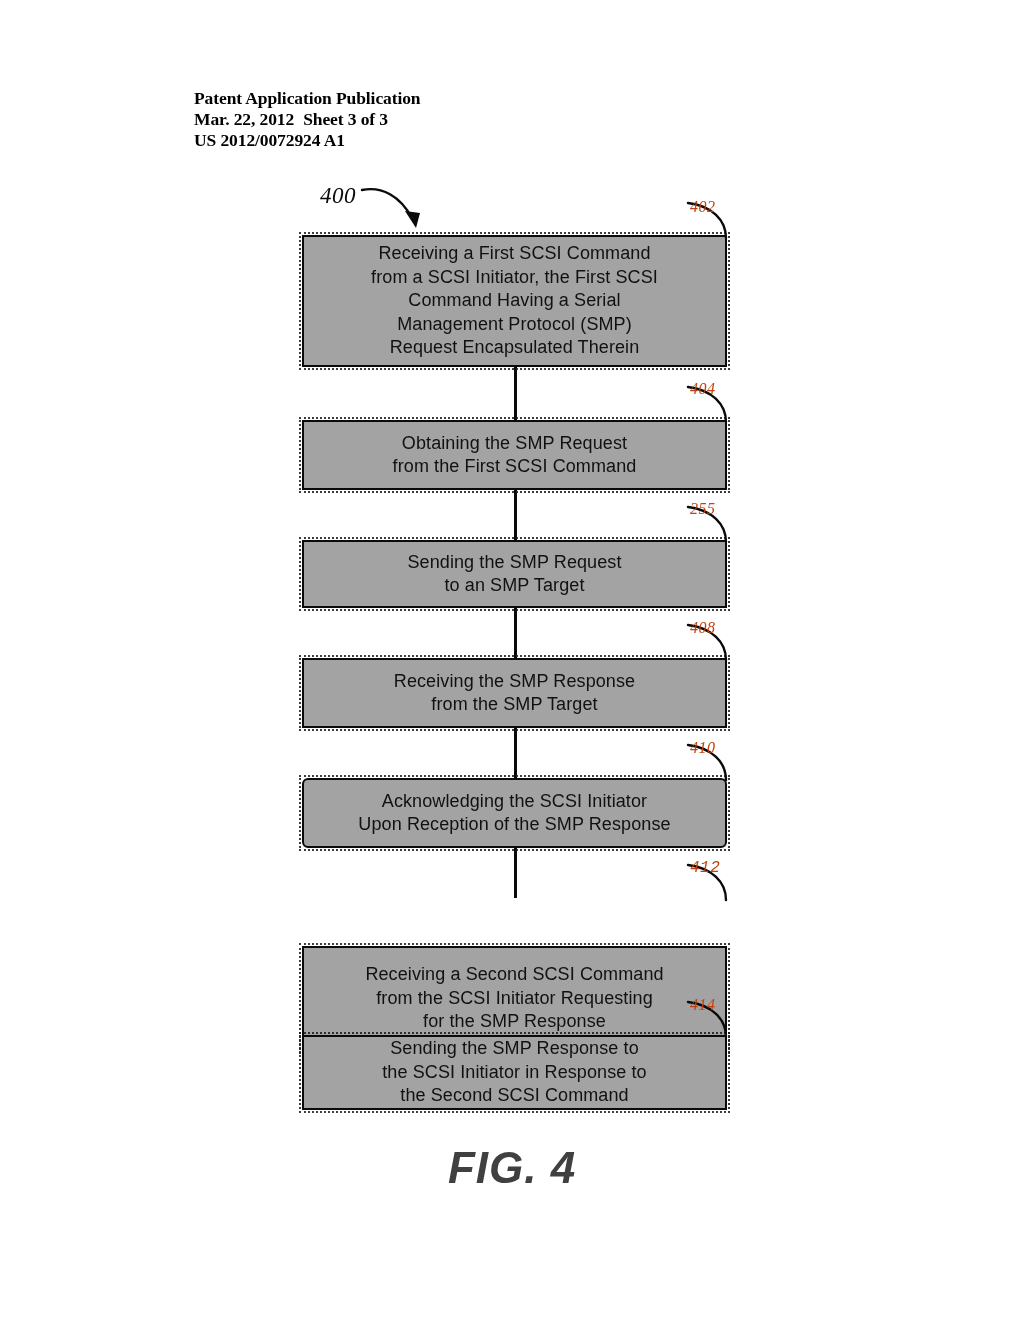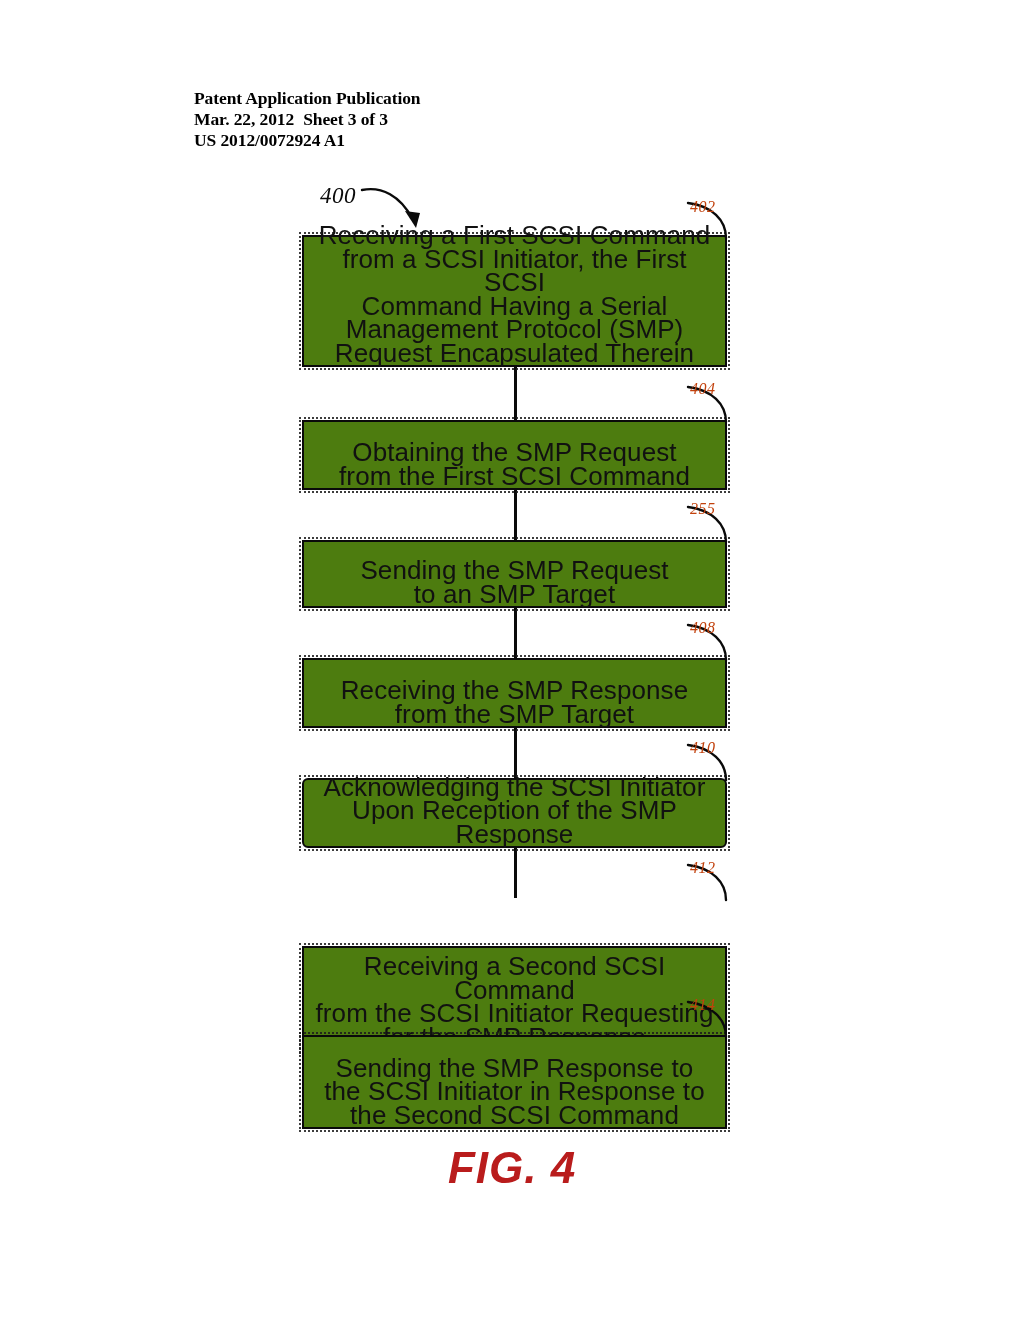--- a/index.html
+++ b/index.html
@@ -47,27 +47,27 @@
     height: 1320px;
   }
 
   
   .flow-box {
     position: absolute;
     left: 302px;
     width: 425px;
     box-sizing: border-box;
     border: 2.5px solid #0a0a0a;
-    background: #4d7c0f;
+    background: #a3a3a3;
     display: flex;
-    align-items: flex-end;
+    align-items: center;
     justify-content: center;
     text-align: center;
     font-family: "Liberation Sans", sans-serif;
-    font-size: 26px;
+    font-size: 18px;
     line-height: 23.5px;
     color: #111111;
     letter-spacing: 0.1px;
     z-index: 3;
   }
   .flow-box .btxt {
     display: block;
     white-space: pre-line;
     padding: 0 6px;
   }
@@ -132,21 +132,21 @@
     position: absolute;
     left: 0;
     top: 1143px;
     width: 1024px;
     text-align: center;
     font-family: "Liberation Sans", sans-serif;
     font-style: italic;
     font-weight: bold;
     font-size: 44px;
     letter-spacing: 1px;
-    color: #b91c1c;
+    color: #404040;
   }
 </style>
 </head>
 <body>
 
 <div class="page-header">
   <span class="hdr-pub">Patent Application Publication</span>
   <span class="hdr-mid">
     <span class="hdr-date">Mar. 22, 2012</span><span class="hdr-sheet">Sheet 3 of 3</span>
   </span>
@@ -217,23 +217,23 @@
   <div class="ref-num" style="left:690px;top:739px;">410</div>
 
   <div class="flow-box" style="top:946px;height:105px;">
     <span class="btxt">Receiving a Second SCSI Command
 from the SCSI Initiator Requesting
 for the SMP Response</span>
   </div>
   <svg class="leader" style="left:658px;top:860px;" width="70" height="42" viewBox="0 0 70 42">
     <path d="M 68 40 C 68 22, 54 8, 30 5" fill="none" stroke="#0a0a0a" stroke-width="2.4" stroke-linecap="round"></path>
   </svg>
-  <div class="ref-num" style="left:690px;top:859px;">412</div>
-
-  <div class="flow-box" style="top:1035px;height:94px;">
+  <div class="ref-num" style="left:690px;top:859px;font-family:Liberation Mono, monospace;">412</div>
+
+  <div class="flow-box" style="top:1035px;height:75px;">
     <span class="btxt">Sending the SMP Response to
 the SCSI Initiator in Response to
 the Second SCSI Command</span>
   </div>
   <svg class="leader" style="left:658px;top:997px;" width="70" height="42" viewBox="0 0 70 42">
     <path d="M 68 40 C 68 22, 54 8, 30 5" fill="none" stroke="#0a0a0a" stroke-width="2.4" stroke-linecap="round"></path>
   </svg>
   <div class="ref-num" style="left:690px;top:996px;">414</div>
 
   <div class="fig-caption">FIG. 4</div>

